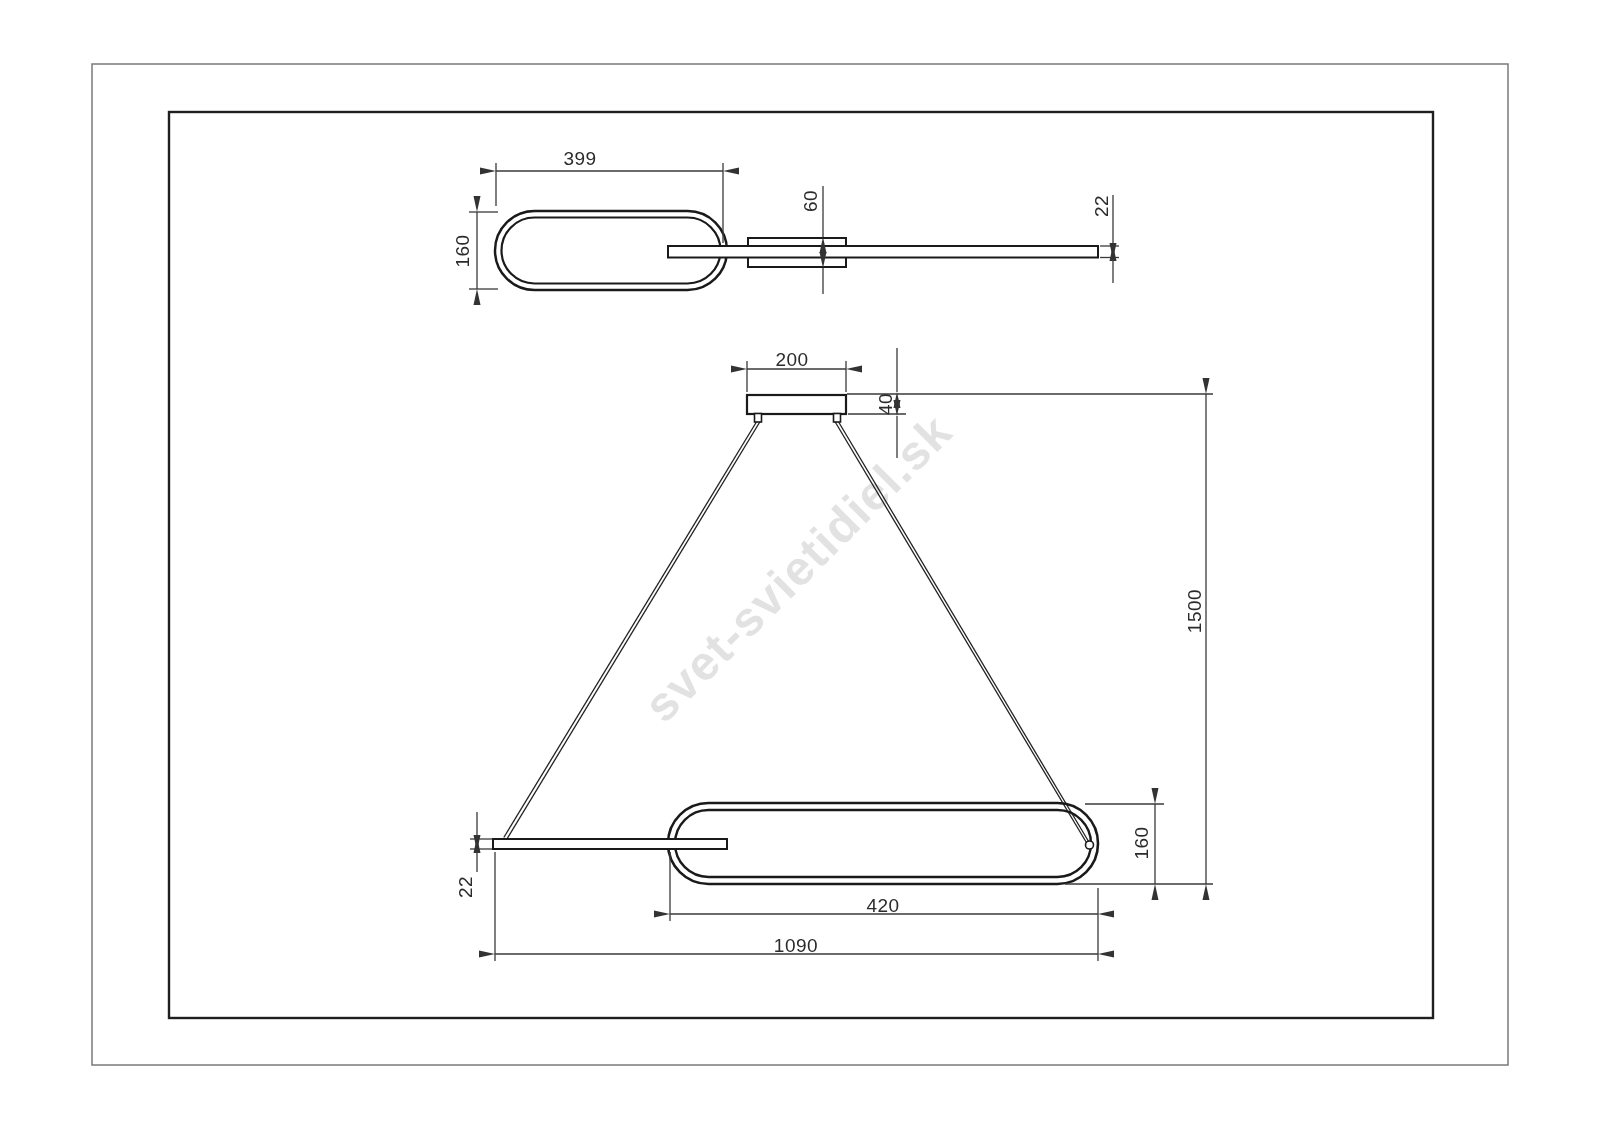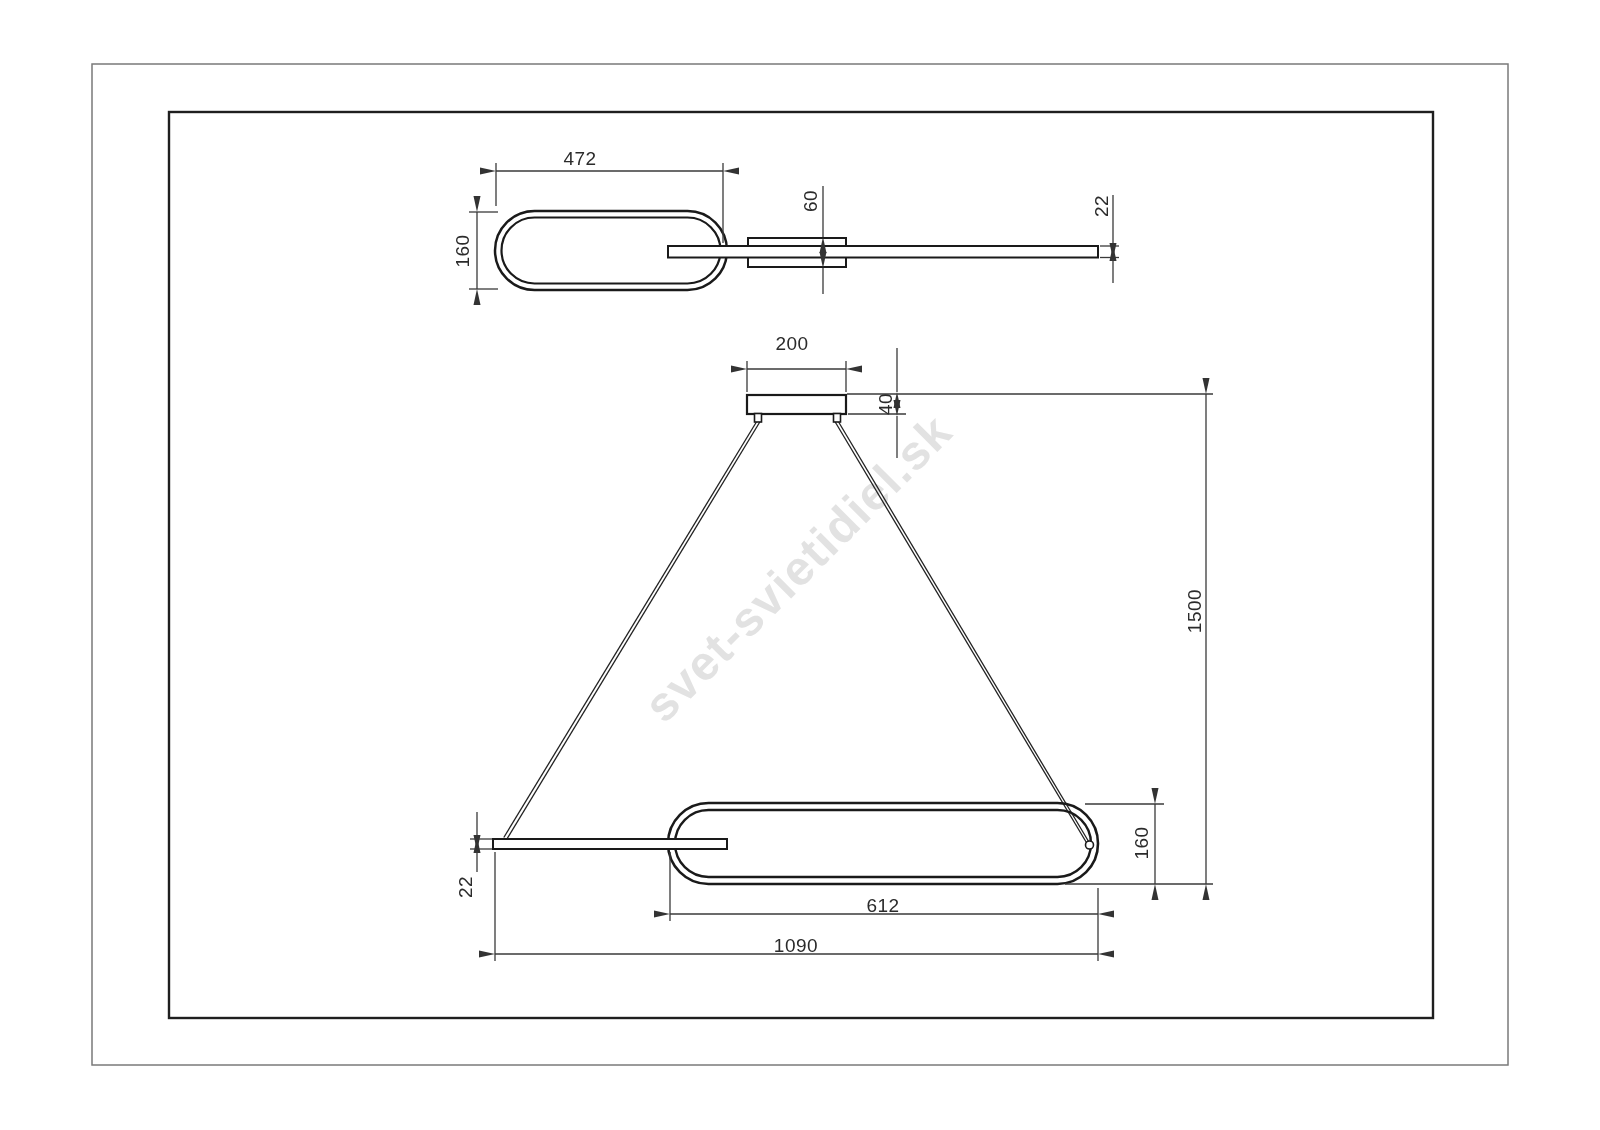--- a/index.html
+++ b/index.html
@@ -112,26 +112,26 @@
       <line x1="495" y1="852" x2="495" y2="961"></line>
       <line x1="670" y1="852" x2="670" y2="921"></line>
       <line x1="1098" y1="888" x2="1098" y2="961"></line>
 
       <line x1="670" y1="914" x2="1098" y2="914" marker-start="url(#arrow)" marker-end="url(#arrow)"></line>
 
       <line x1="495" y1="954" x2="1098" y2="954" marker-start="url(#arrow)" marker-end="url(#arrow)"></line>
     </g>
   </svg>
 
-  <span class="dim" style="left:580px;top:159px">472</span>
+  <span class="dim" style="left:580px;top:159px">399</span>
   <span class="dim rot" style="left:463px;top:251px">160</span>
   <span class="dim rot" style="left:811px;top:201px">60</span>
   <span class="dim rot" style="left:1102px;top:206px">22</span>
 
-  <span class="dim" style="left:792px;top:344px">200</span>
+  <span class="dim" style="left:792px;top:360px">200</span>
   <span class="dim rot" style="left:886px;top:404px">40</span>
   <span class="dim rot" style="left:1195px;top:611px">1500</span>
   <span class="dim rot" style="left:1142px;top:843px">160</span>
   <span class="dim rot" style="left:466px;top:887px">22</span>
-  <span class="dim" style="left:883px;top:906px">612</span>
+  <span class="dim" style="left:883px;top:906px">420</span>
   <span class="dim" style="left:796px;top:946px">1090</span>
 
 </div>
 
 </body></html>

